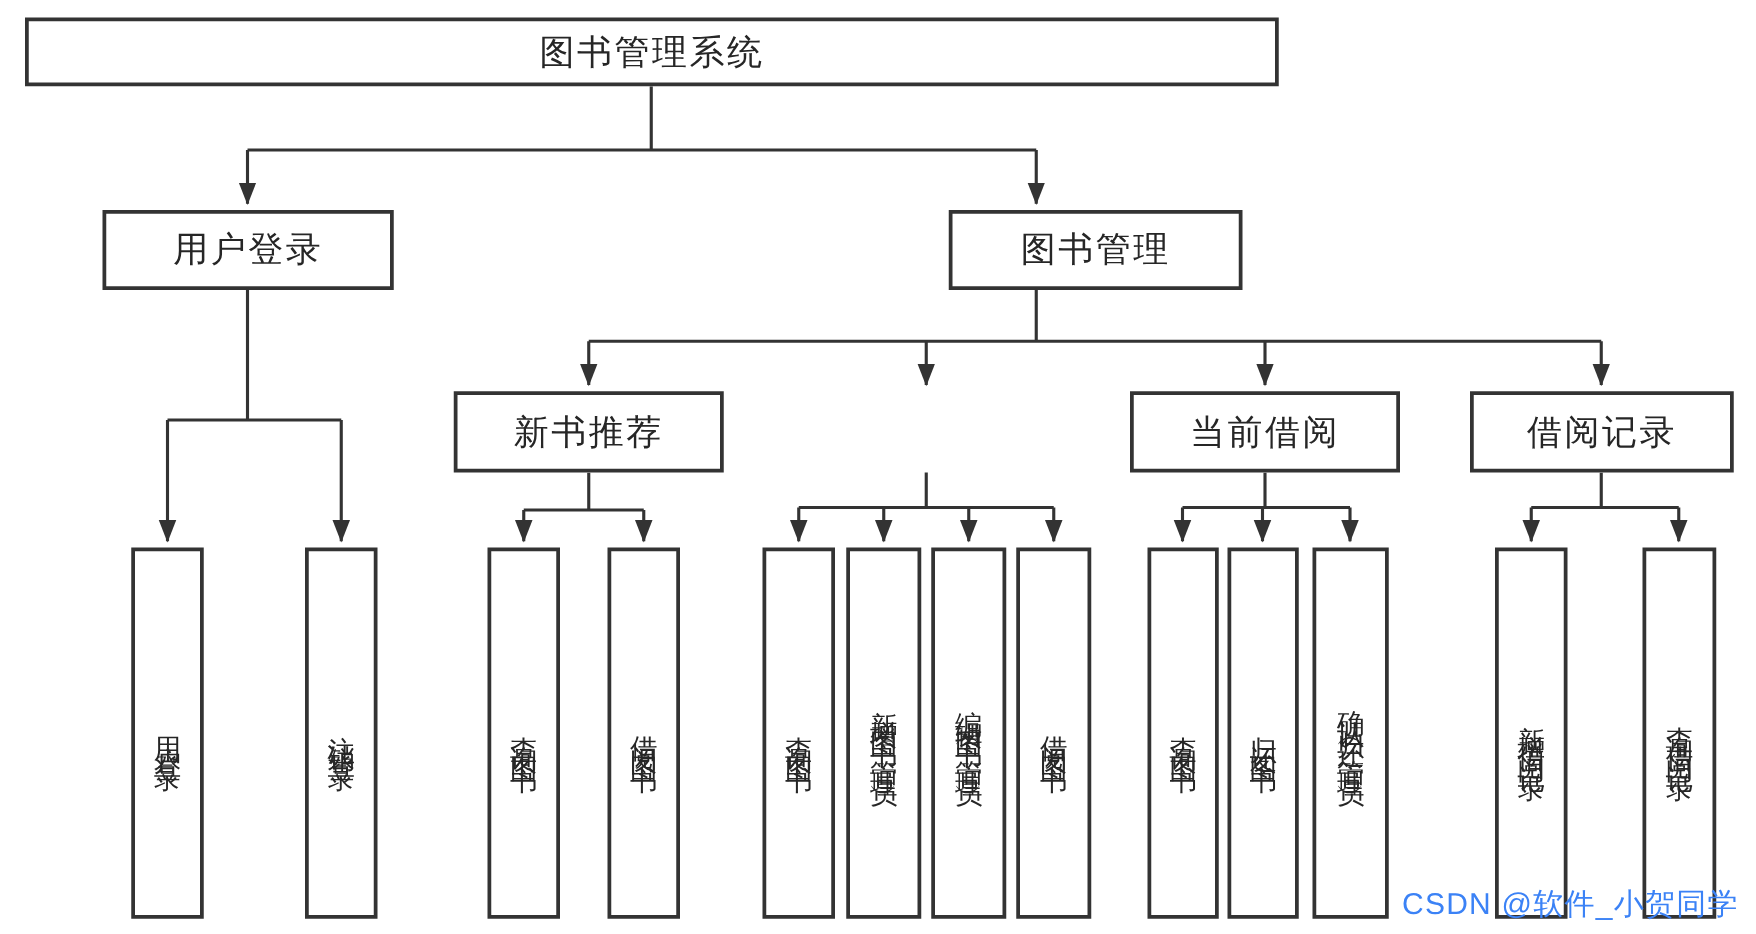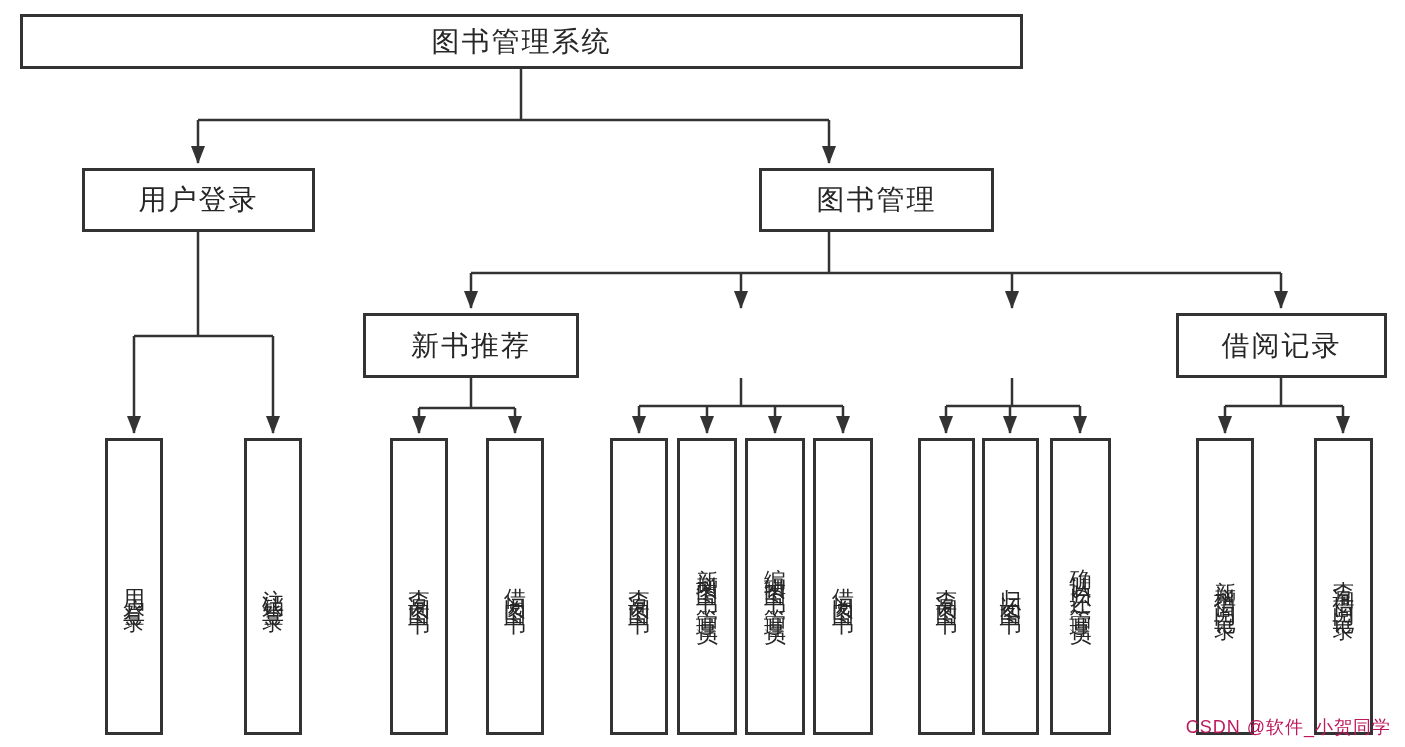--- a/index.html
+++ b/index.html
@@ -40,23 +40,23 @@
     line-height: 1;
   }
   .root  { left: 20px;  top: 14px;  width: 1003px; height: 55px; }
   .lvl1  { top: 168px; height: 64px; }
   .lvl2  { top: 313px; height: 65px; }
   .leaf  { top: 438px; height: 297px; }
   .watermark {
     position: absolute;
     right: 14px;
     bottom: 8px;
-    font-size: 18px;
+    font-size: 24px;
     letter-spacing: 1px;
-    color: #be185d;
+    color: #3b82f6;
     z-index: 3;
     white-space: nowrap;
   }
 </style>
 </head>
 <body>
 
 <div id="canvas">
 
   <svg id="wires" width="1405" height="747" viewBox="0 0 1405 747" fill="none" stroke="#333333" stroke-width="2.5">
@@ -114,20 +114,23 @@
   <div class="box lvl1" style="left:82px; width:233px;">
     <span class="hlabel">用户登录</span>
   </div>
   <div class="box lvl1" style="left:712px; width:235px;margin-left:47px;">
     <span class="hlabel">图书管理</span>
   </div>
 
   <div class="box lvl2" style="left:363px; width:216px;">
     <span class="hlabel">新书推荐</span>
   </div>
+  <div class="box lvl2" style="left:904px; width:216px;">
+    <span class="hlabel">当前借阅</span>
+  </div>
   <div class="box lvl2" style="left:1176px; width:211px;">
     <span class="hlabel">借阅记录</span>
   </div>
 
   <div class="box leaf" style="left:105px; width:58px;">
     <span class="vlabel">用户登录</span>
   </div>
   <div class="box leaf" style="left:244px; width:58px;">
     <span class="vlabel">注销登录</span>
   </div>

